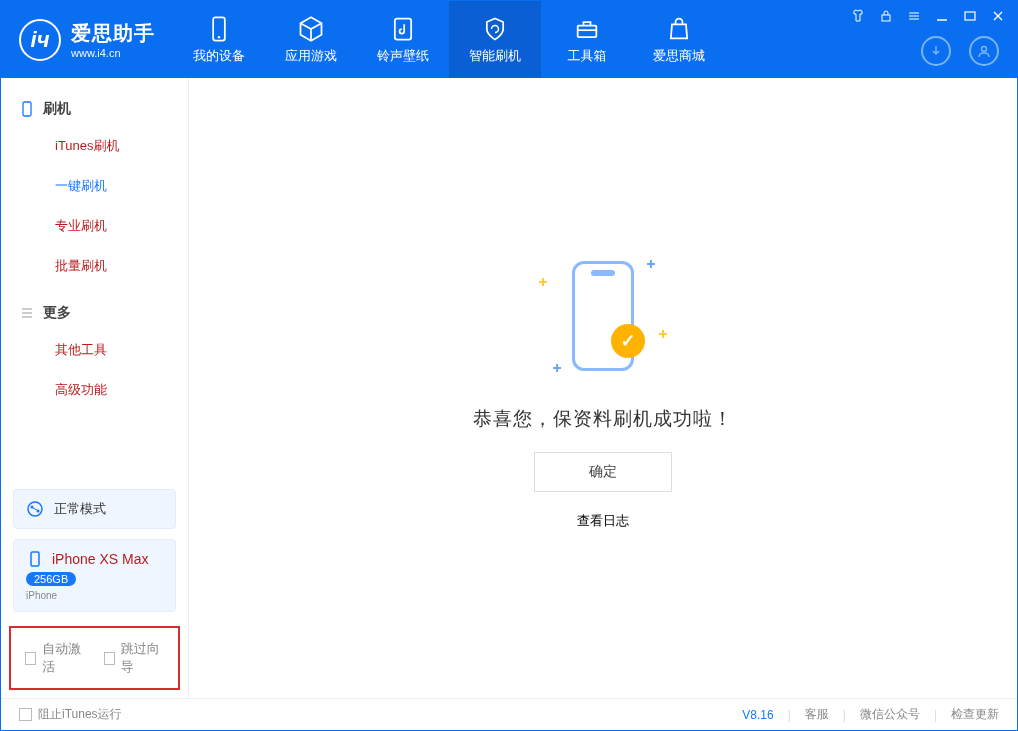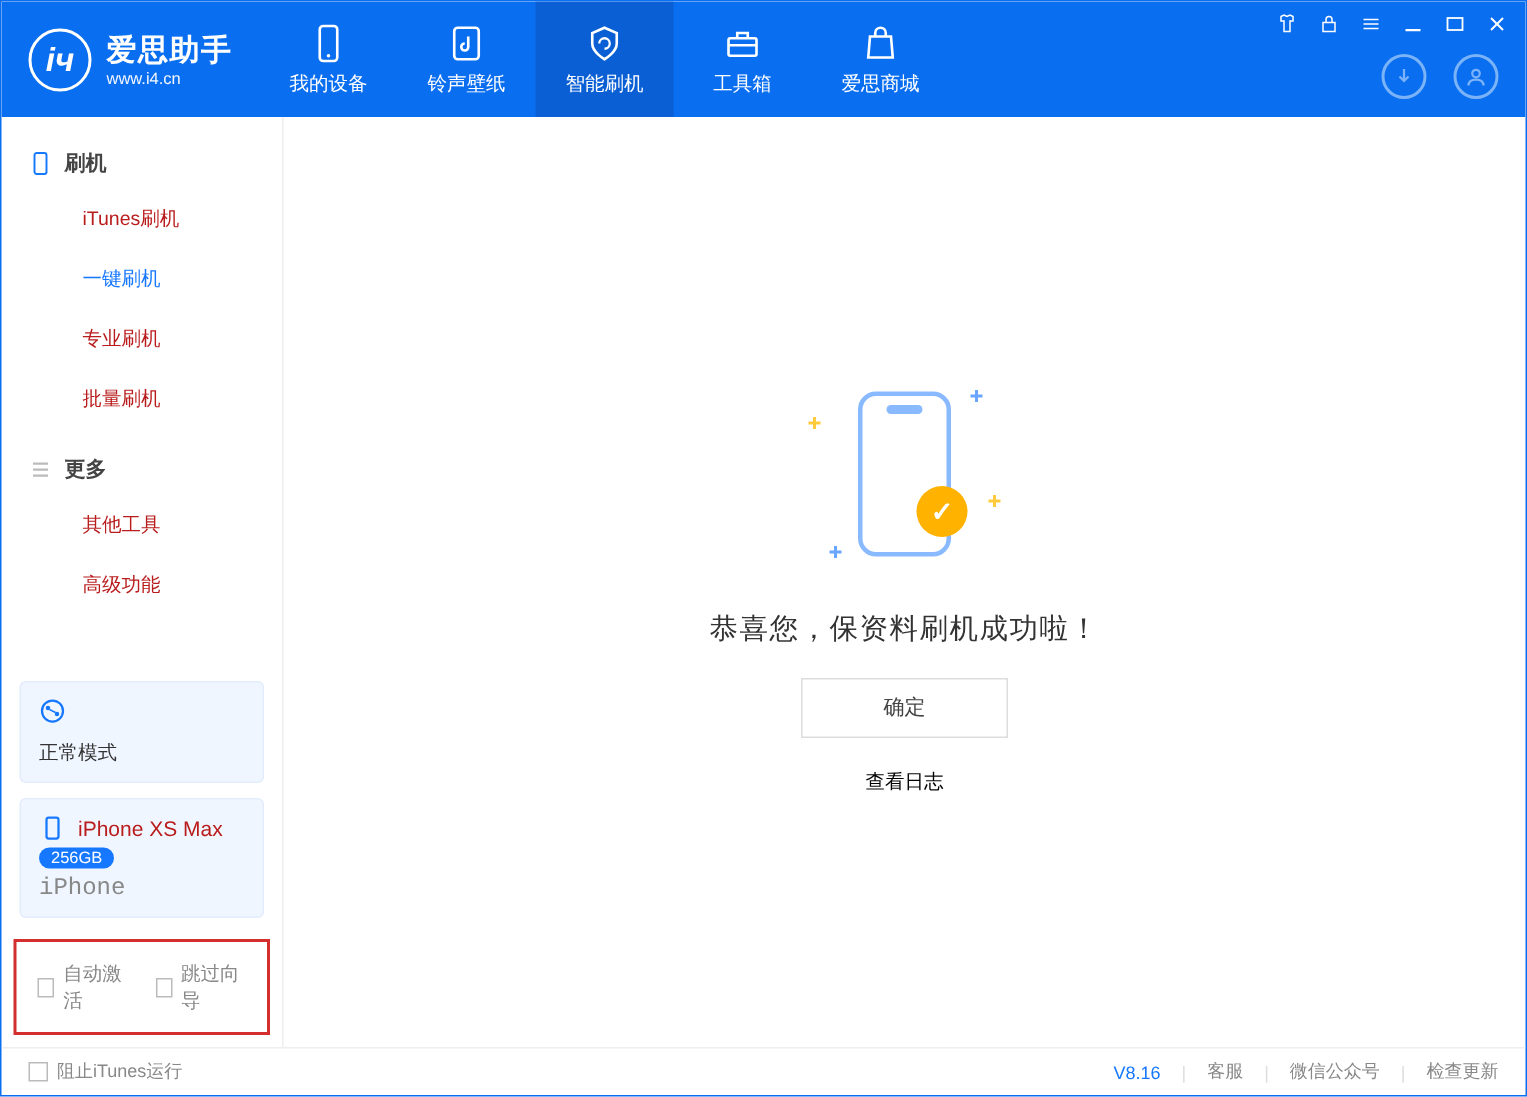--- a/index.html
+++ b/index.html
@@ -24,25 +24,25 @@
 .circ-btn { width: 30px; height: 30px; border: 2px solid #7ab3f7; border-radius: 50%; display: flex; align-items: center; justify-content: center; cursor: pointer; }
 
 
 .body { display: flex; height: calc(100% - 77px - 32px); }
 .sidebar { width: 188px; border-right: 1px solid #eee; padding-top: 14px; display: flex; flex-direction: column; }
 .side-group-title { display: flex; align-items: center; gap: 8px; padding: 8px 18px; color: #444; font-size: 14px; font-weight: bold; }
 .side-item { padding: 11px 18px 11px 54px; font-size: 13px; color: #b91c1c; cursor: pointer; }
 .side-item.active { color: #1678ff; }
 
 .sidebar-bottom { margin-top: auto; padding: 10px 12px; display: flex; flex-direction: column; gap: 10px; }
-.mode-card, .device-card { background: #f0f6ff; border: 1px solid #e2ecfb; border-radius: 4px; padding: 10px 12px; font-size: 13px; display: flex; gap: 10px; color: #333; flex-direction: column; }
+.mode-card, .device-card { background: #f0f6ff; border: 1px solid #e2ecfb; border-radius: 4px; padding: 10px 12px; font-size: 13px; display: flex; align-items: center; gap: 10px; color: #333; }
 .device-card { flex-direction: column; align-items: flex-start; gap: 4px; }
 .device-name { font-weight: normal; font-size: 14px; color: #b91c1c; }
 .device-cap { background: #1678ff; color: #fff; font-size: 11px; padding: 1px 8px; border-radius: 10px; }
-.device-type { font-size: 16px; color: #888; font-family: Liberation Mono, monospace; }
+.device-type { font-size: 10px; color: #888; }
 
 .red-box { border: 2px solid #d32f2f; padding: 12px 14px; margin: 4px 8px 8px 8px; display: flex; gap: 18px; font-size: 13px; color: #888; }
 .chk { display: flex; align-items: center; gap: 6px; cursor: pointer; }
 .chk-box { width: 13px; height: 13px; border: 1px solid #bbb; background: #fff; }
 
 
 .main { flex: 1; display: flex; flex-direction: column; align-items: center; justify-content: center; gap: 20px; }
 .phone-illus { position: relative; width: 140px; height: 140px; display: flex; align-items: center; justify-content: center; }
 .phone-body { width: 62px; height: 110px; border: 3px solid #89b9ff; border-radius: 12px; position: relative; background: #fff; }
 .phone-body::before { content: ""; position: absolute; top: 6px; left: 50%; transform: translateX(-50%); width: 24px; height: 6px; background: #89b9ff; border-radius: 3px; }
@@ -84,20 +84,26 @@
   <div class="nav">
     <div class="nav-item">
       <svg viewBox="0 0 24 24">
           <rect x="7" y="2" width="10" height="20" rx="2" fill="none" stroke="#fff" stroke-width="1.5"></rect>
           <circle cx="12" cy="19" r="1" fill="#fff"></circle>
         </svg>
       <span>我的设备</span>
     </div>
     <div class="nav-item">
       <svg viewBox="0 0 24 24">
+          <path d="M12 2 L21 7 L21 17 L12 22 L3 17 L3 7 Z M3 7 L12 12 L21 7 M12 12 L12 22" fill="none" stroke="#fff" stroke-width="1.5"></path>
+        </svg>
+      <span>应用游戏</span>
+    </div>
+    <div class="nav-item">
+      <svg viewBox="0 0 24 24">
           <rect x="5" y="3" width="14" height="18" rx="2" fill="none" stroke="#fff" stroke-width="1.5"></rect>
           <path d="M13 8 L13 14 A2 2 0 1 1 11 12" fill="none" stroke="#fff" stroke-width="1.5"></path>
         </svg>
       <span>铃声壁纸</span>
     </div>
     <div class="nav-item active">
       <svg viewBox="0 0 24 24">
           <path d="M12 3 L19 6 L19 12 C19 17 12 21 12 21 C12 21 5 17 5 12 L5 6 Z" fill="none" stroke="#fff" stroke-width="1.5"></path>
           <path d="M9 12 A3 3 0 1 1 12 15" fill="none" stroke="#fff" stroke-width="1.3"></path>
         </svg>

